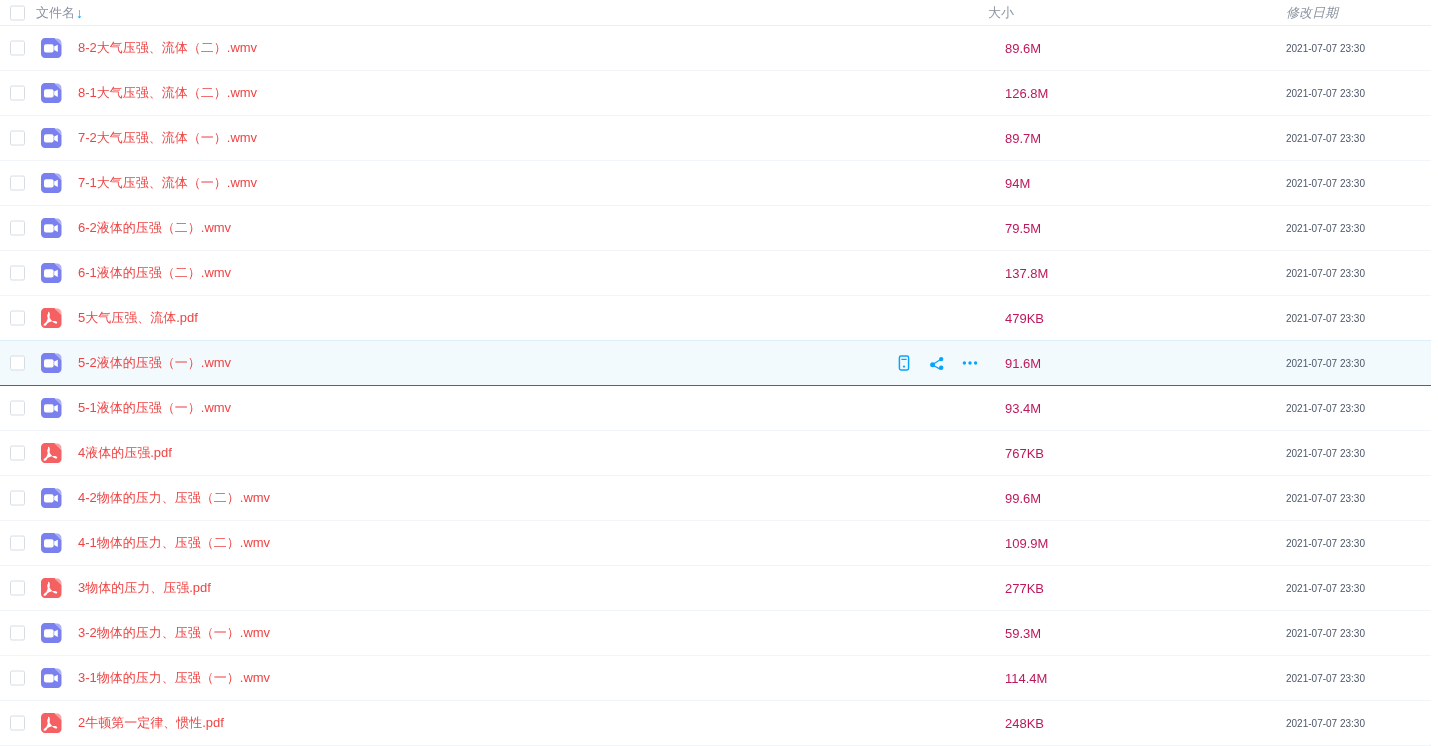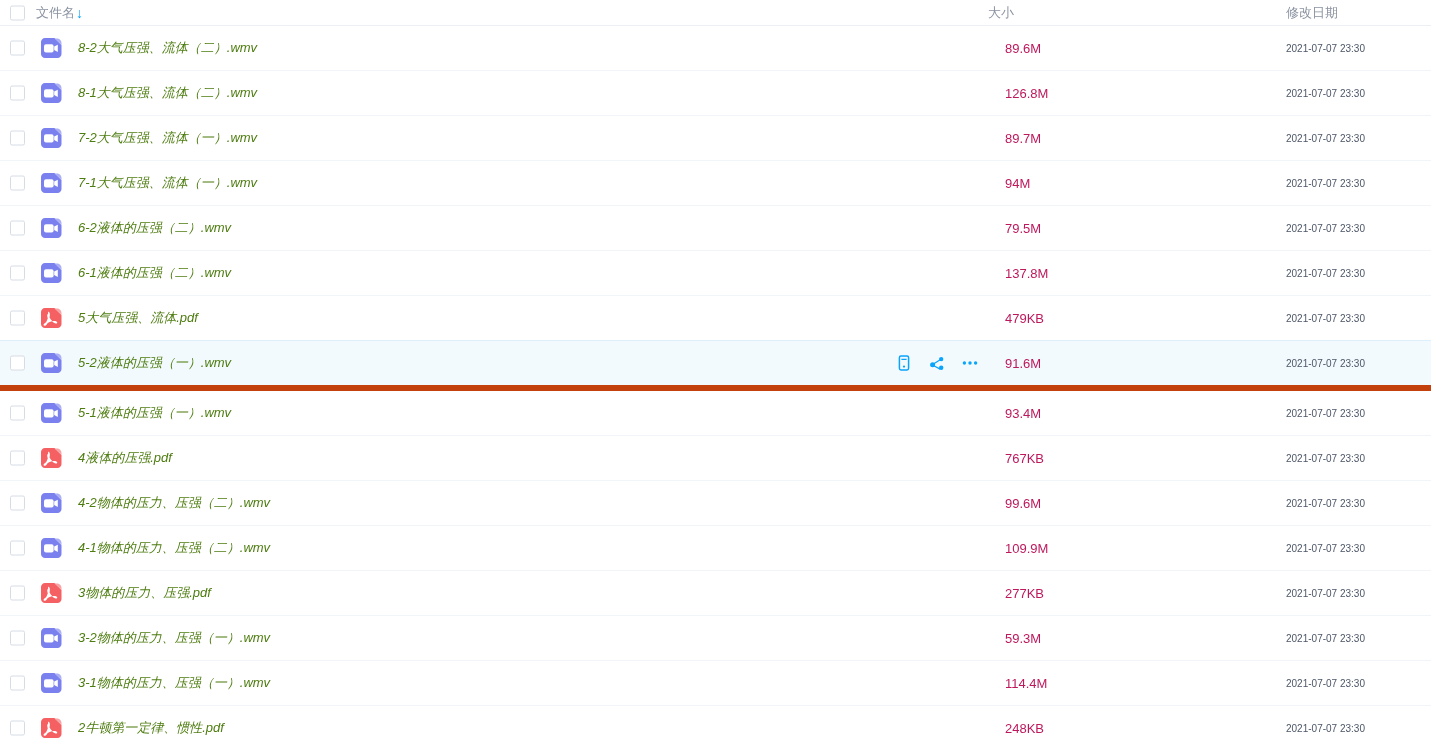--- a/index.html
+++ b/index.html
@@ -10,33 +10,33 @@
   }
   .list{width:1431px;position:relative;}
   
   .hdr{position:relative;height:25px;border-bottom:1px solid #ecf0f5;padding-left:40px;}
   .hdr .h-label{position:absolute;top:50%;transform:translateY(-50%);
     font-size:13px;color:#8b93a1;white-space:nowrap;}
   .h-name{left:36px;cursor:pointer;}
   .sort{position:absolute;left:76px;top:50%;transform:translateY(-52%);
     color:#09a4fc;font-size:14px;font-weight:bold;cursor:pointer;line-height:1;}
   .h-size{left:988px;}
-  .h-date{left:1286px;}
+  .h-date{left:1286px;font-style:italic;}
   
   .row{position:relative;height:44px;border-bottom:1px solid #f1f5f9;background:#fff;}
-  .row.hl{background:#f3fafd;border-bottom:6px solid #c2410c;box-shadow:0 -1px 0 #ddeffa;}
+  .row.hl{background:#f3fafd;border-bottom:1px solid #c2410c;box-shadow:0 -1px 0 #ddeffa;}
   .checkbox{position:absolute;left:10px;top:50%;transform:translateY(-50%);
     width:13px;height:13px;border:1px solid #d6dce4;border-radius:2px;background:#fff;cursor:pointer;}
   .file-icon{position:absolute;left:39px;top:50%;transform:translateY(-50%);
     width:24px;height:24px;}
   .file-icon svg{display:block;width:24px;height:24px;}
   .file-icon .svg-pdf{display:none;}
   .file-icon.pdf .svg-pdf{display:block;}
   .name{position:absolute;left:78px;top:50%;transform:translateY(-50%);
-    font-size:13px;color:#4d7c0f;white-space:nowrap;cursor:pointer;font-style:italic;}
+    font-size:13px;color:#ef4444;white-space:nowrap;cursor:pointer;}
   .size{position:absolute;left:1005px;top:50%;transform:translateY(-50%);
     font-size:13px;color:#be185d;white-space:nowrap;}
   .date{position:absolute;left:1286px;top:50%;transform:translateY(-50%);
     font-size:10px;color:#4c5667;white-space:nowrap;}
   .actions{position:absolute;left:896px;top:50%;transform:translateY(-50%);
     display:flex;gap:17px;align-items:center;}
   .act{width:16px;height:17px;cursor:pointer;}
   .act svg{display:block;width:16px;height:17px;}
 </style>
 </head>

